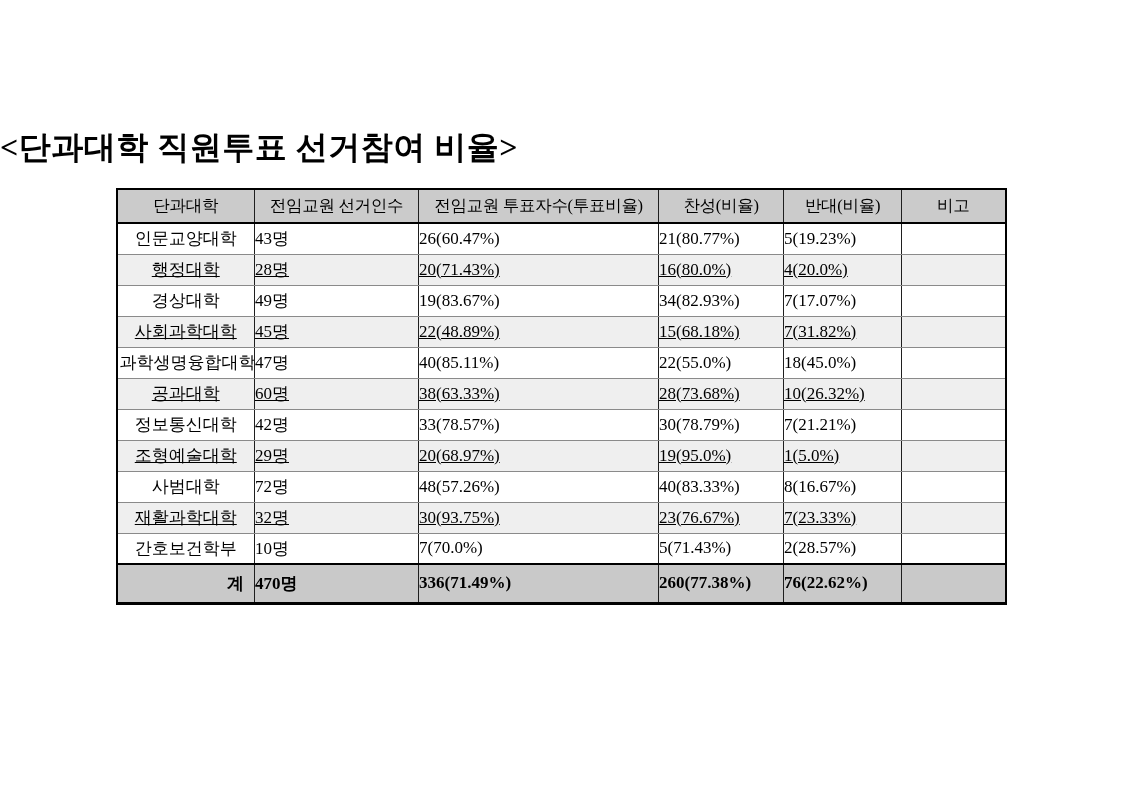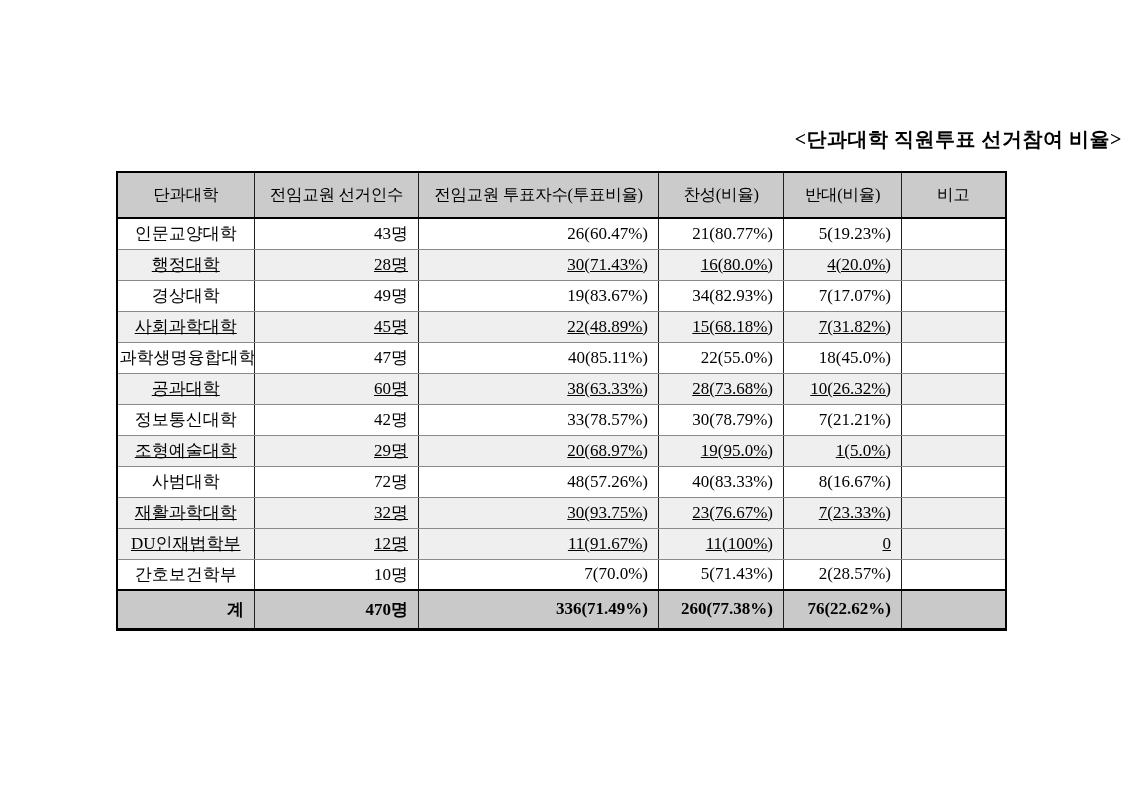--- a/index.html
+++ b/index.html
@@ -22,58 +22,58 @@
     overflow: hidden;
   }
   .page {
     width: 1122px;
     height: 793px;
     background: var(--page-bg);
     position: relative;
   }
   .doc-title {
     padding-top: 126px;
-    text-align: right;
-    font-size: 20px;
+    text-align: left;
+    font-size: 32px;
     font-weight: bold;
     letter-spacing: 0.5px;
     color: var(--text);
   }
   table.vote-table {
     margin: 18px auto 0 auto;
     width: 890px;
     border-collapse: collapse;
     table-layout: fixed;
     border: 2.5px solid var(--border);
     border-bottom-width: 3px;
   }
   .vote-table th, .vote-table td {
     border-left: 1.5px solid var(--grid);
     overflow: hidden;
     white-space: nowrap;
   }
   .vote-table th:first-child, .vote-table td:first-child { border-left: none; }
   .vote-table thead th {
     background: var(--header-bg);
-    height: 46px;
+    height: 34px;
     font-weight: normal;
     font-size: 16.5px;
     letter-spacing: -0.3px;
     text-align: center;
     border-bottom: 2.5px solid var(--border);
   }
   .vote-table tbody td {
     height: 31px;
     font-size: 17px;
     border-bottom: 1.2px solid var(--row-divider);
   }
   .vote-table tbody tr.alt td { background: var(--alt-row-bg); text-decoration: underline; }
   .vote-table tbody tr:last-child td { border-bottom: none; }
   .c-college { text-align: center; padding: 0 2px; }
-  .c-num { text-align: right; padding-right: 10px; margin-top: 12px; }
+  .c-num { padding-right: 10px; margin-top: 12px; }
   .c-note { text-align: center; }
   .vote-table tfoot td {
     background: var(--total-bg);
     height: 39px;
     font-size: 17px;
     font-weight: bold;
     border-top: 2.5px solid var(--border);
   }
   .vote-table tfoot td.c-college { text-align: right; padding-right: 10px; }
 </style>
@@ -109,21 +109,21 @@
     <td class="c-num">43명</td>
     <td class="c-num">26(60.47%)</td>
     <td class="c-num">21(80.77%)</td>
     <td class="c-num">5(19.23%)</td>
     <td class="c-note"></td>
   </tr>
 
   <tr class="alt">
     <td class="c-college">행정대학</td>
     <td class="c-num">28명</td>
-    <td class="c-num">30(71.43%)</td>
+    <td class="c-num">20(71.43%)</td>
     <td class="c-num">16(80.0%)</td>
     <td class="c-num">4(20.0%)</td>
     <td class="c-note"></td>
   </tr>
 
   <tr>
     <td class="c-college">경상대학</td>
     <td class="c-num">49명</td>
     <td class="c-num">19(83.67%)</td>
     <td class="c-num">34(82.93%)</td>
@@ -188,28 +188,20 @@
   <tr class="alt">
     <td class="c-college">재활과학대학</td>
     <td class="c-num">32명</td>
     <td class="c-num">30(93.75%)</td>
     <td class="c-num">23(76.67%)</td>
     <td class="c-num">7(23.33%)</td>
     <td class="c-note"></td>
   </tr>
 
 
-  <tr class="alt">
-    <td class="c-college">DU인재법학부</td>
-    <td class="c-num">12명</td>
-    <td class="c-num">11(91.67%)</td>
-    <td class="c-num">11(100%)</td>
-    <td class="c-num">0</td>
-    <td class="c-note"></td>
-  </tr>
 
   <tr>
     <td class="c-college">간호보건학부</td>
     <td class="c-num">10명</td>
     <td class="c-num">7(70.0%)</td>
     <td class="c-num">5(71.43%)</td>
     <td class="c-num">2(28.57%)</td>
     <td class="c-note"></td>
   </tr>
 </tbody>

